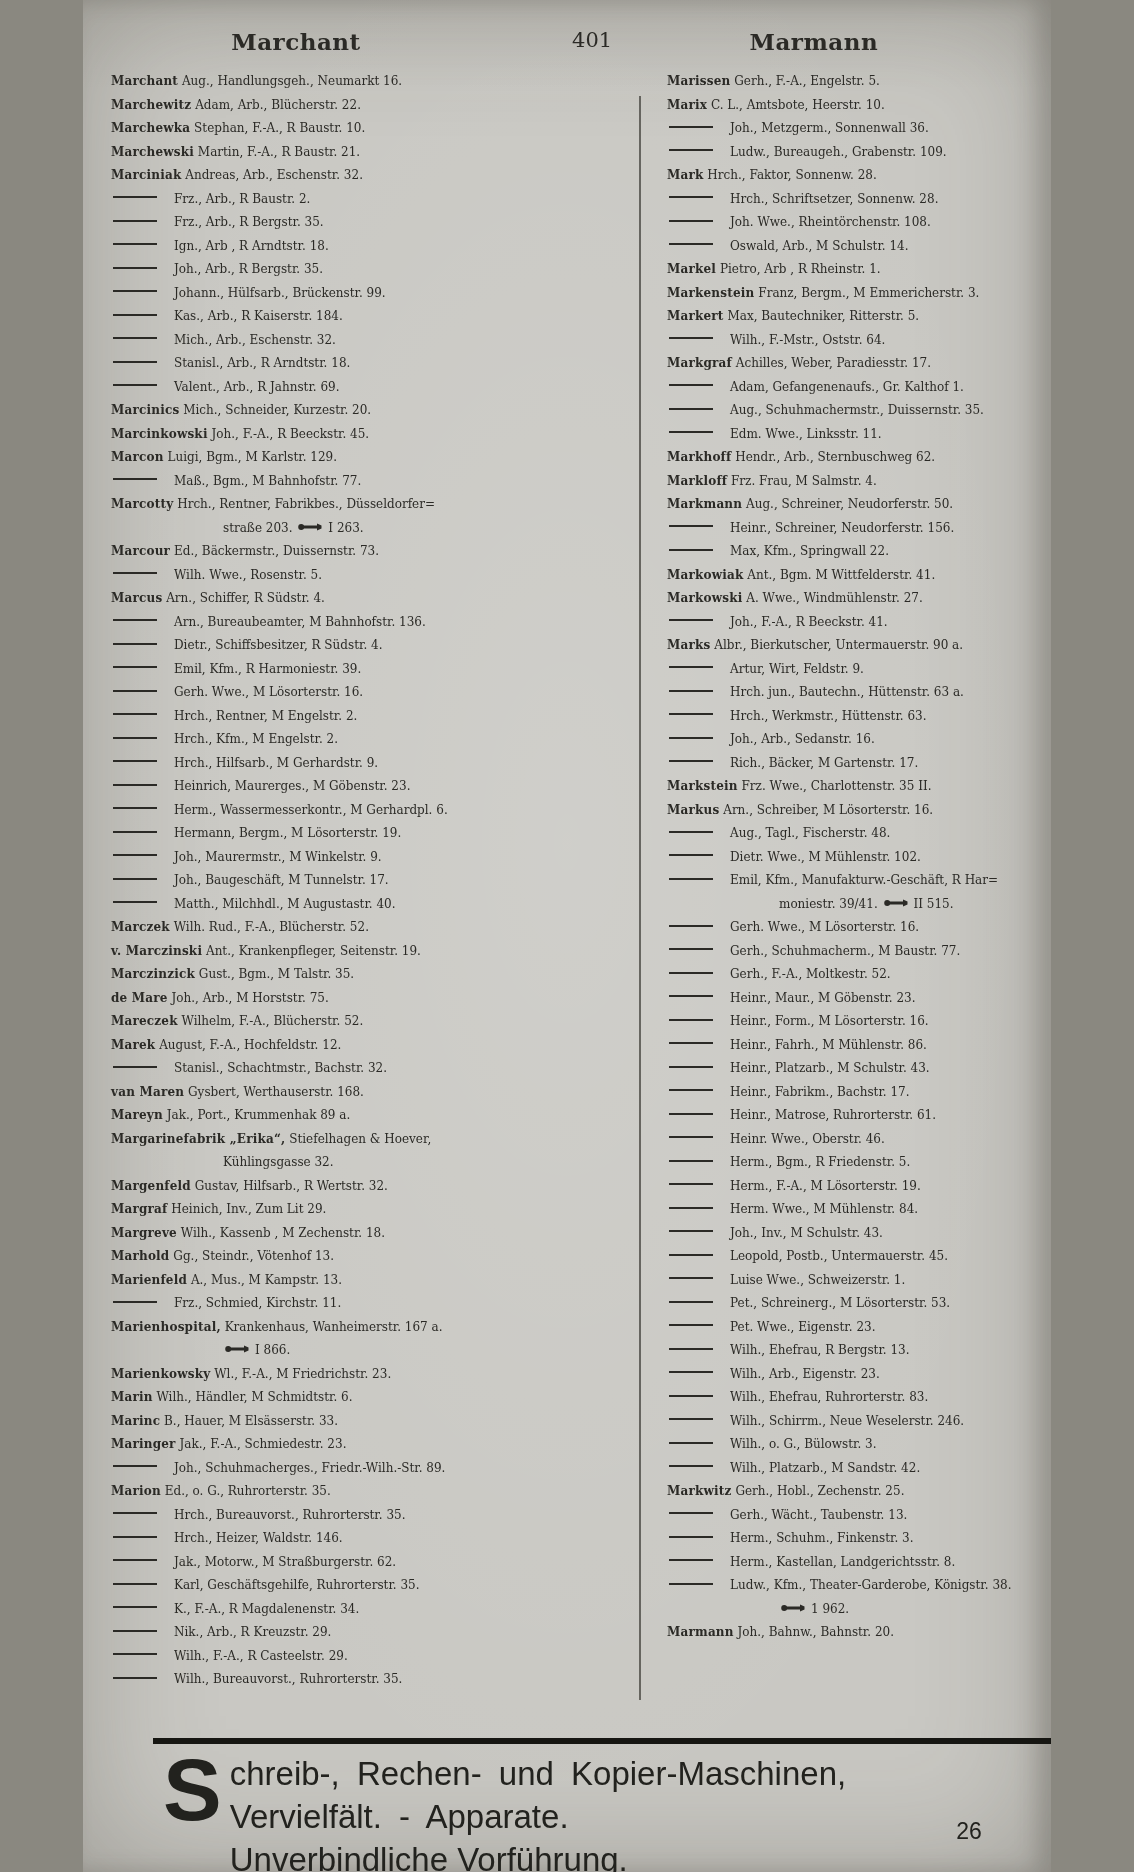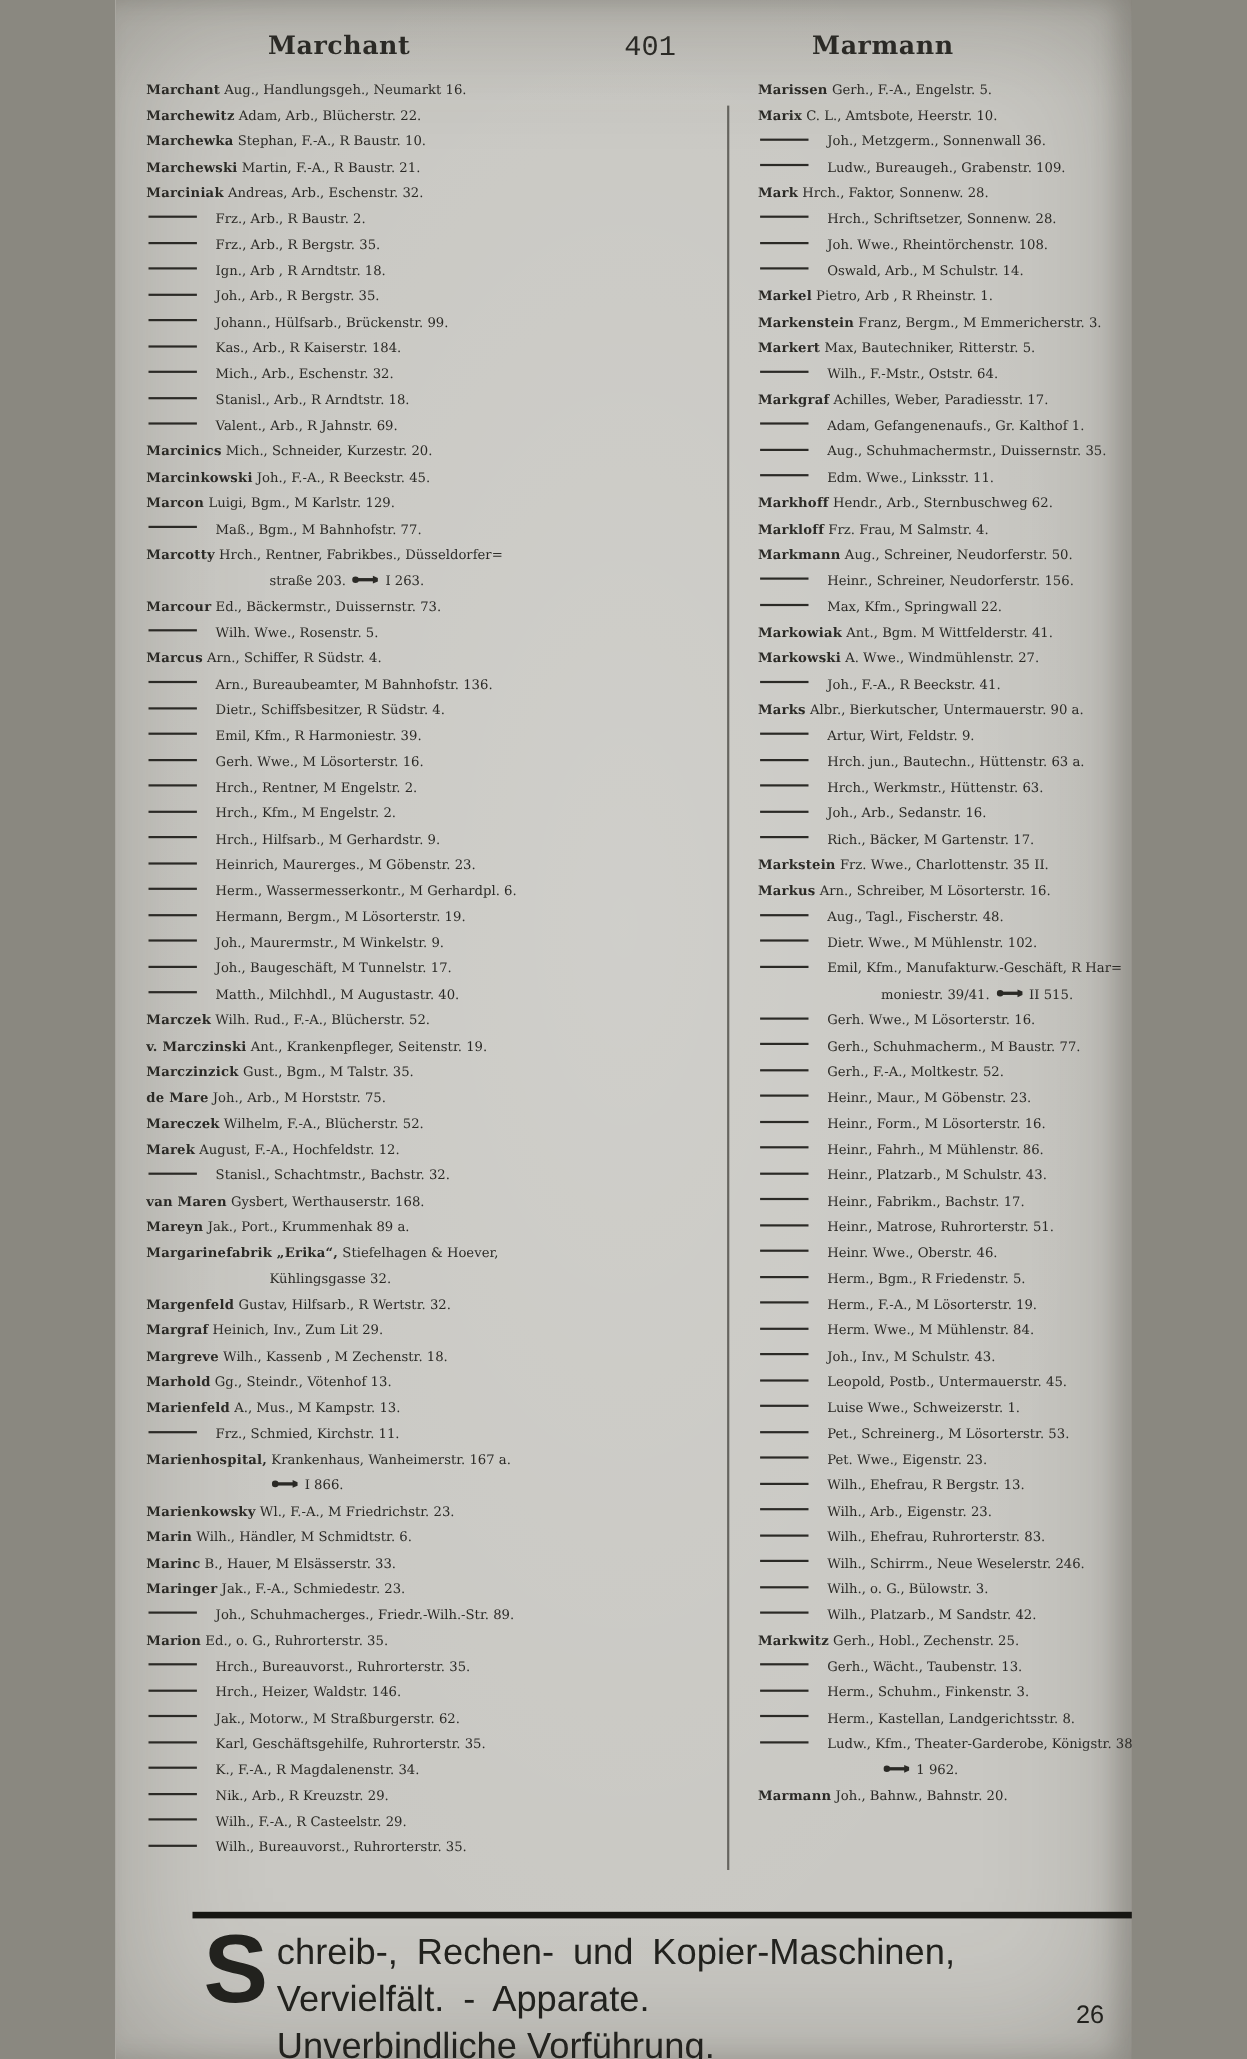--- a/index.html
+++ b/index.html
@@ -8,25 +8,26 @@
     width:924px;height:1872px;
     margin:0 auto;
     background:#c9c8c3;
     background-image:
       linear-gradient(180deg, rgba(120,116,104,.10), rgba(0,0,0,0) 90px),
       radial-gradient(ellipse at 50% 45%, rgba(255,255,255,.12), rgba(0,0,0,0) 70%);
     box-shadow:inset 0 0 130px rgba(62,60,50,.30), inset -14px 0 22px rgba(62,60,50,.25);
     font-family:"DejaVu Serif", serif;
     color:#2b2a26;
     overflow:hidden;
+    padding-left:44px;
   }
   
   .runhead span{position:absolute;top:28px;transform:translateX(-50%);white-space:nowrap;}
   .hdr-word{font-weight:700;font-size:23px;letter-spacing:.5px;}
-  .hdr-num{font-size:26px;font-family:Liberation Mono, monospace;}
+  .hdr-num{font-size:21px;}
   #hdr-left{left:22%;}
   #hdr-num{left:52.6%;}
   #hdr-right{left:75.5%;}
 
   .divider{position:absolute;left:556px;top:96px;width:2px;height:1604px;background:#44433e;opacity:.75;}
 
   .col{position:absolute;top:70px;font-size:12px;line-height:23.5px;}
   #col-left{left:28px;width:508px;}
   #col-right{left:584px;width:524px;}
 
@@ -402,21 +403,21 @@
       <div class="entry">
         <div class="eline"><span class="dash"></span><span>Heinr., Fahrh., M Mühlenstr. 86.</span></div>
       </div>
       <div class="entry">
         <div class="eline"><span class="dash"></span><span>Heinr., Platzarb., M Schulstr. 43.</span></div>
       </div>
       <div class="entry">
         <div class="eline"><span class="dash"></span><span>Heinr., Fabrikm., Bachstr. 17.</span></div>
       </div>
       <div class="entry">
-        <div class="eline"><span class="dash"></span><span>Heinr., Matrose, Ruhrorterstr. 51.</span></div>
+        <div class="eline"><span class="dash"></span><span>Heinr., Matrose, Ruhrorterstr. 61.</span></div>
       </div>
       <div class="entry">
         <div class="eline"><span class="dash"></span><span>Heinr. Wwe., Oberstr. 46.</span></div>
       </div>
       <div class="entry">
         <div class="eline"><span class="dash"></span><span>Herm., Bgm., R Friedenstr. 5.</span></div>
       </div>
       <div class="entry">
         <div class="eline"><span class="dash"></span><span>Herm., F.-A., M Lösorterstr. 19.</span></div>
       </div>

